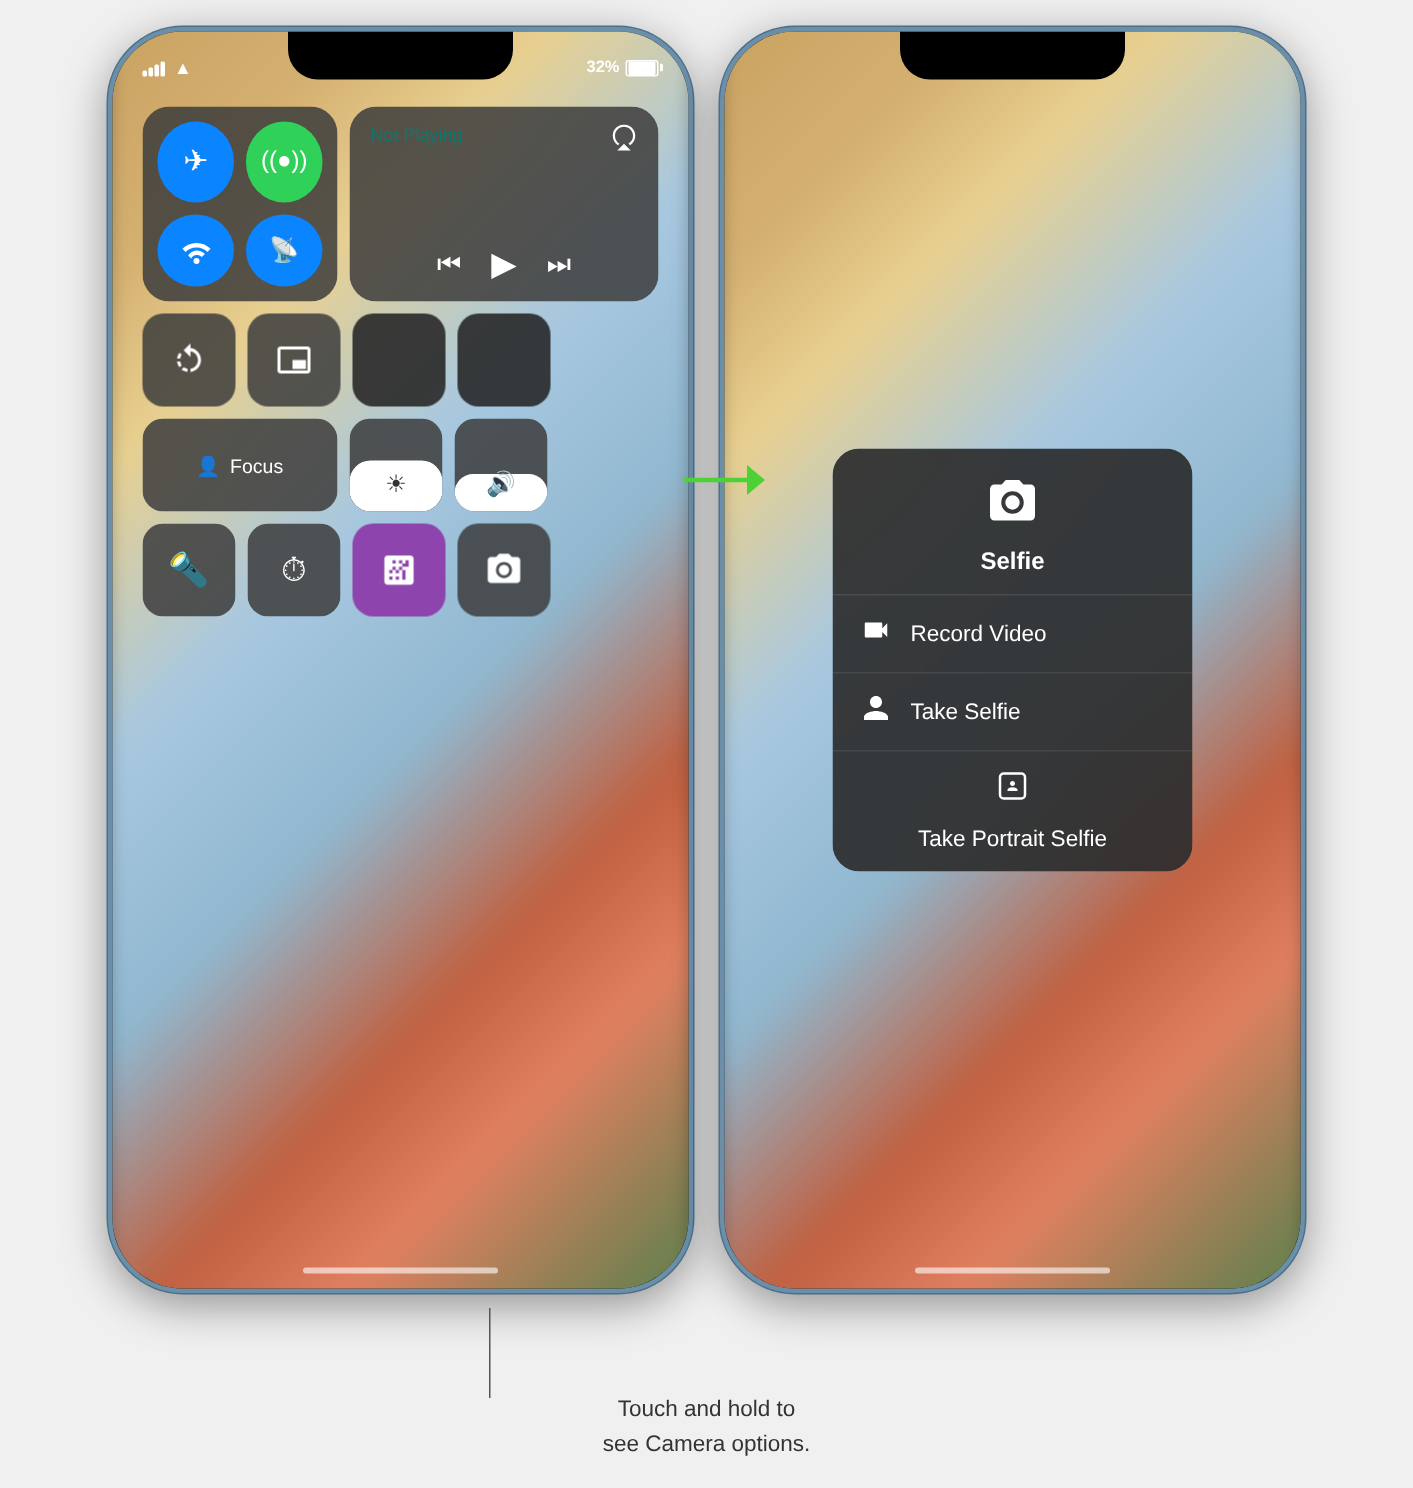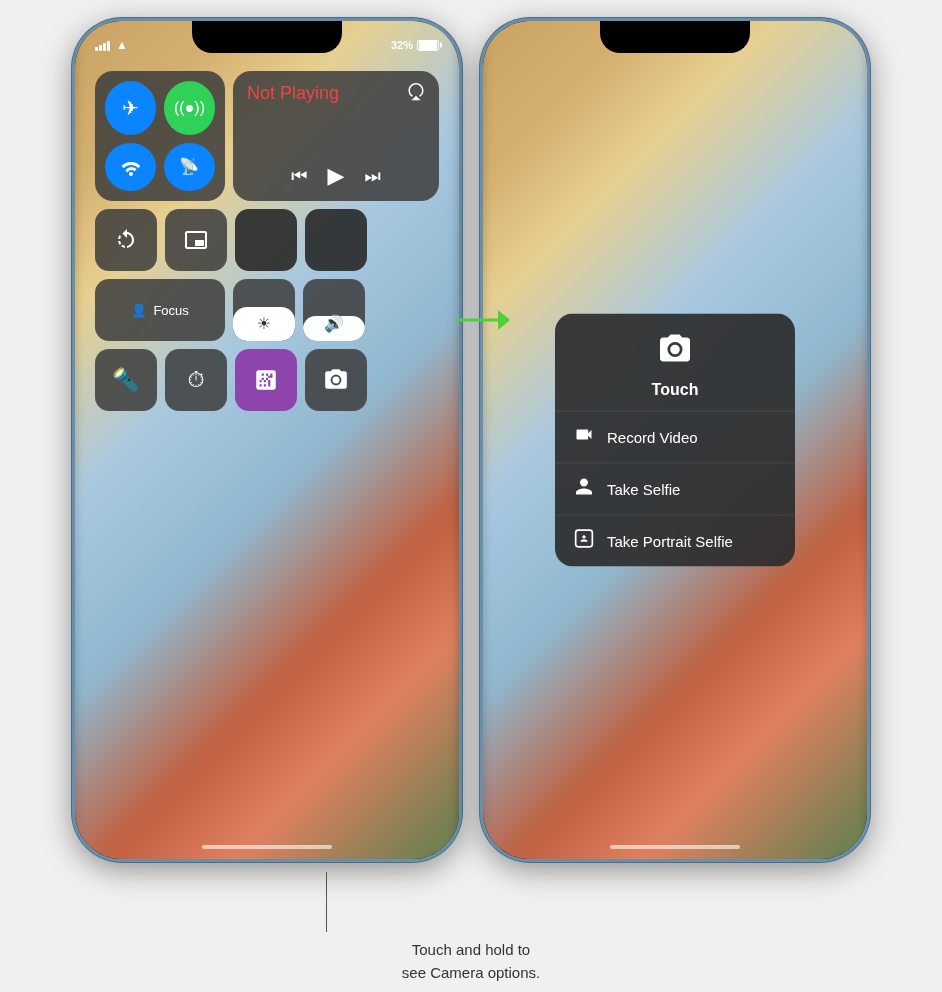--- a/index.html
+++ b/index.html
@@ -204,22 +204,22 @@
       justify-content: space-between;
     }
 
     .media-top {
       display: flex;
       justify-content: space-between;
       align-items: flex-start;
     }
 
     .not-playing {
-      color: #ef4444;
-      font-size: 18px;
+      color: #0f766e;
+      font-size: 12px;
       font-weight: 500;
     }
 
     .airplay-icon {
       color: white;
       font-size: 14px;
     }
 
     .media-controls {
       display: flex;
@@ -383,33 +383,34 @@
       align-items: center;
       gap: 12px;
       padding: 13px 18px;
       border-bottom: 1px solid rgba(255,255,255,0.08);
       color: white;
       font-size: 15px;
     }
 
     .camera-option:last-child {
       border-bottom: none;
+      flex-direction: column;
     }
 
     .camera-option-icon {
       font-size: 18px;
       width: 22px;
       text-align: center;
       color: white;
     }
 
     
     .caption {
       position: absolute;
-      bottom: 8px;
+      bottom: 18px;
       left: 0;
       right: 0;
       text-align: center;
       color: #333;
       font-size: 15px;
       line-height: 1.5;
     }
 
     .caption-line {
       width: 1px;
@@ -564,21 +565,21 @@
 
     <div class="phone-bg"></div>
 
     <div class="camera-popup">
       <div class="camera-popup-header">
         <div class="camera-popup-icon">
           <svg width="36" height="36" viewBox="0 0 24 24" fill="white">
               <path d="M12 15.2a3.2 3.2 0 1 0 0-6.4 3.2 3.2 0 0 0 0 6.4zM9 2L7.17 4H4c-1.1 0-2 .9-2 2v12c0 1.1.9 2 2 2h16c1.1 0 2-.9 2-2V6c0-1.1-.9-2-2-2h-3.17L15 2H9zm3 15a5 5 0 1 1 0-10 5 5 0 0 1 0 10z"></path>
             </svg>
         </div>
-        <span class="camera-popup-title">Touch</span>
+        <span class="camera-popup-title">Selfie</span>
       </div>
 
       <div class="camera-option">
         <span class="camera-option-icon">
           <svg width="20" height="20" viewBox="0 0 24 24" fill="white">
               <path d="M17 10.5V7c0-.55-.45-1-1-1H4c-.55 0-1 .45-1 1v10c0 .55.45 1 1 1h12c.55 0 1-.45 1-1v-3.5l4 4v-11l-4 4z"></path>
             </svg>
         </span>
         <span>Record Video</span>
       </div>

